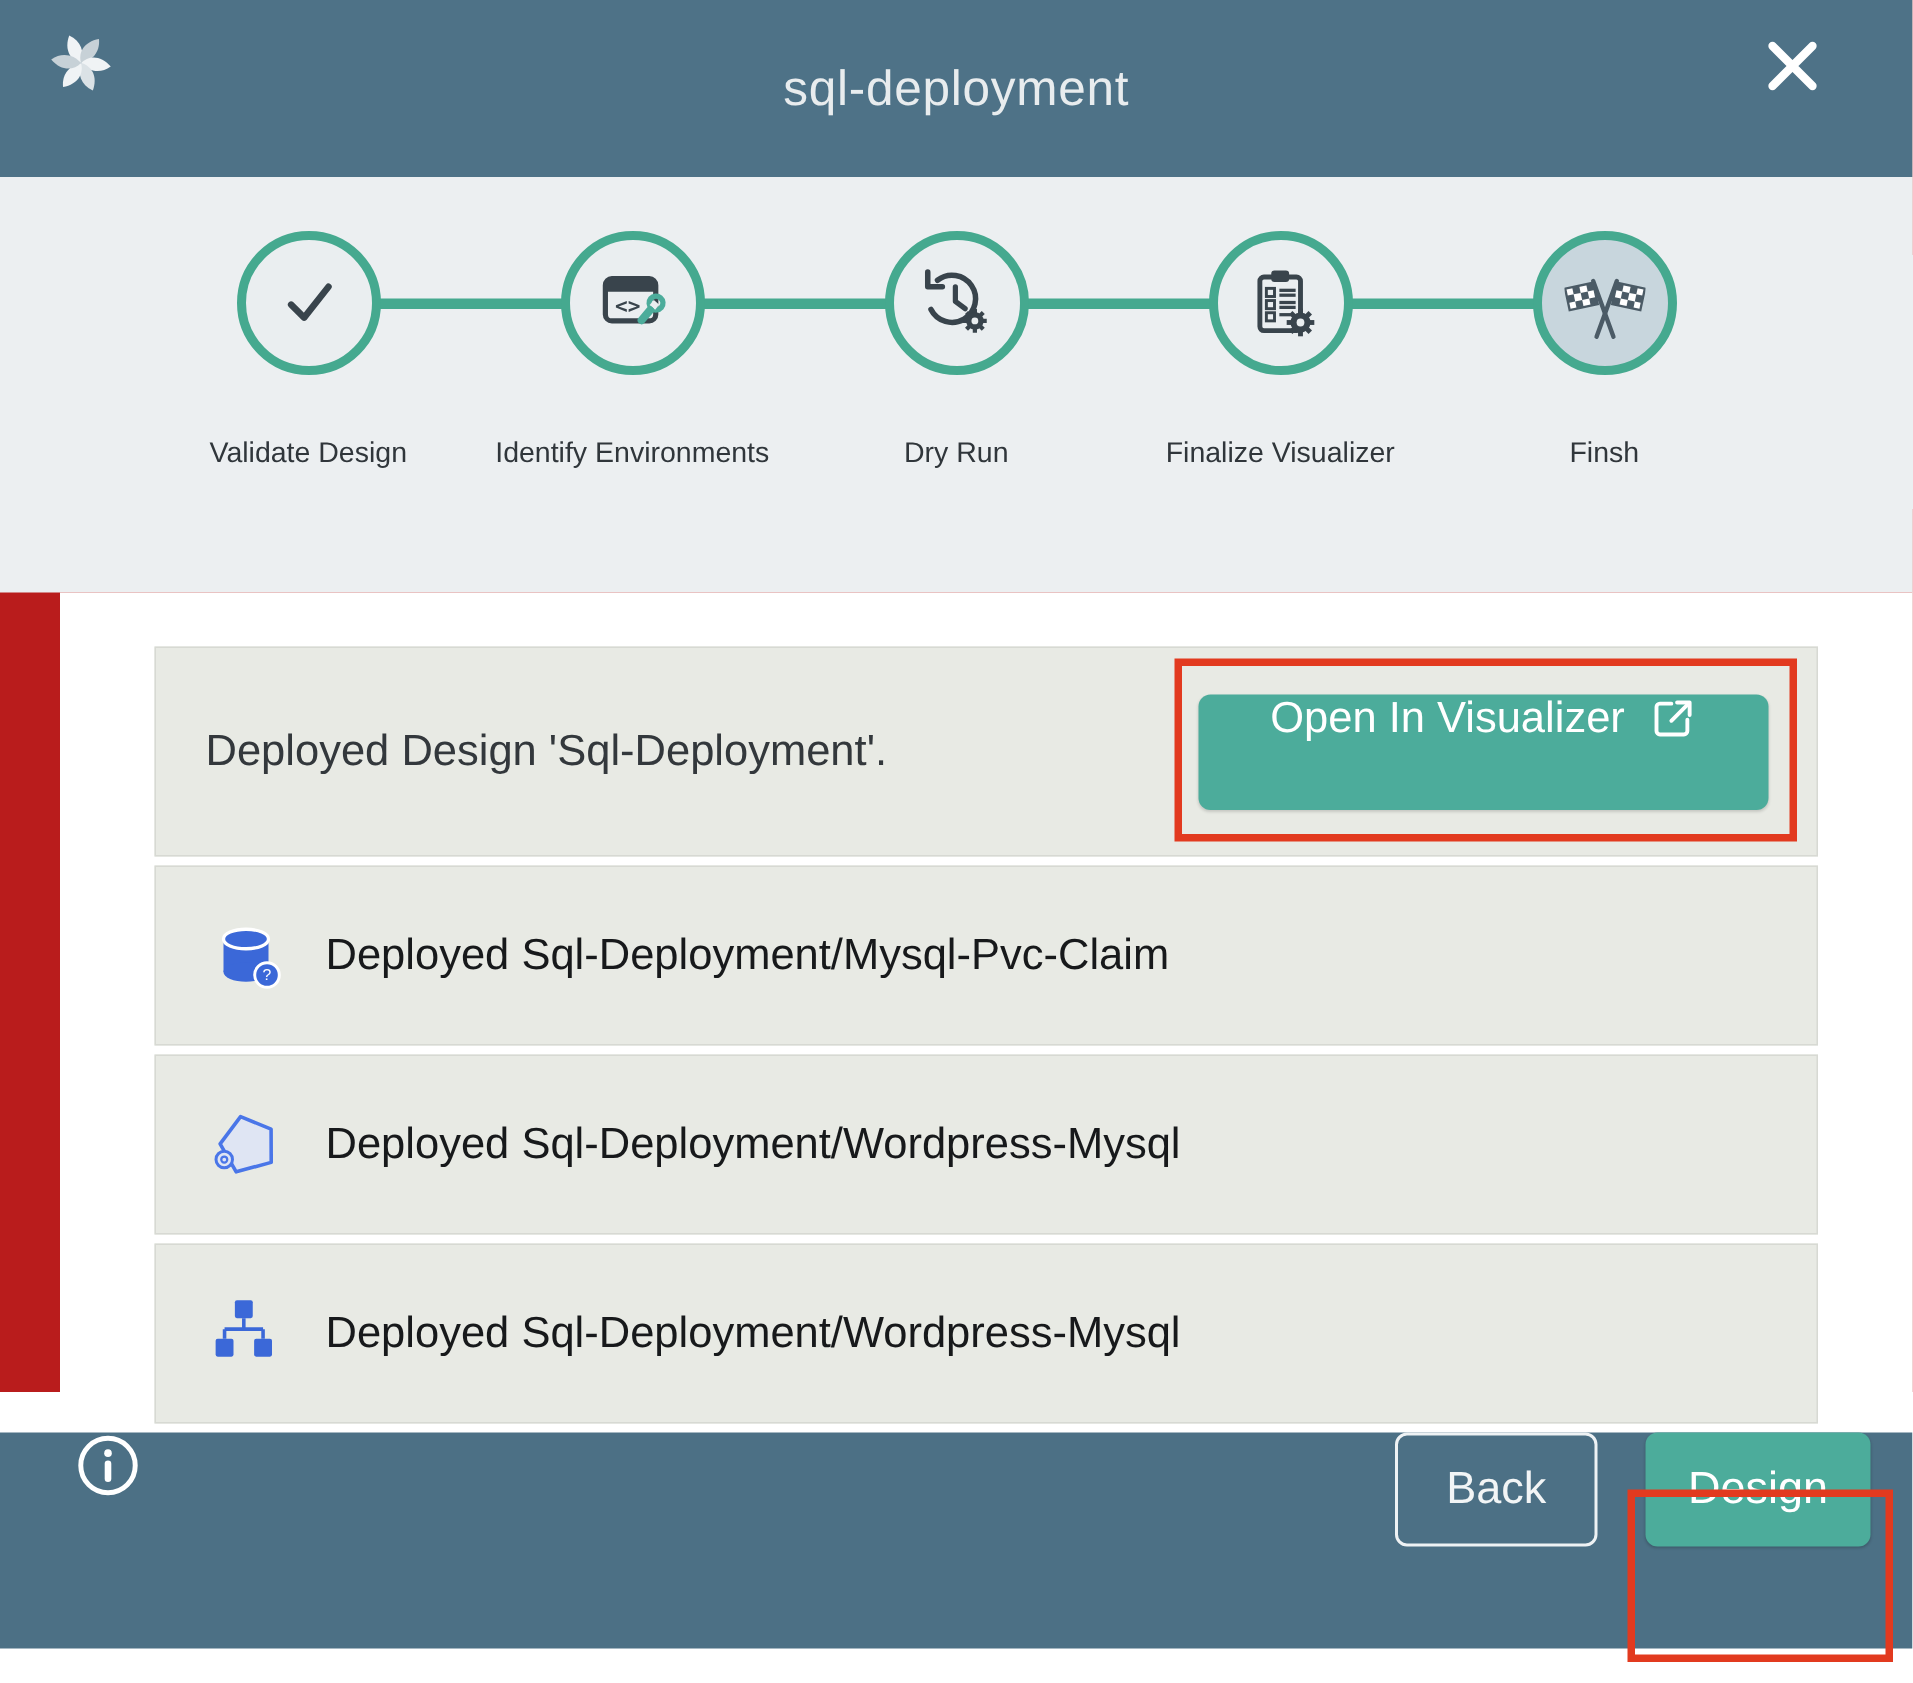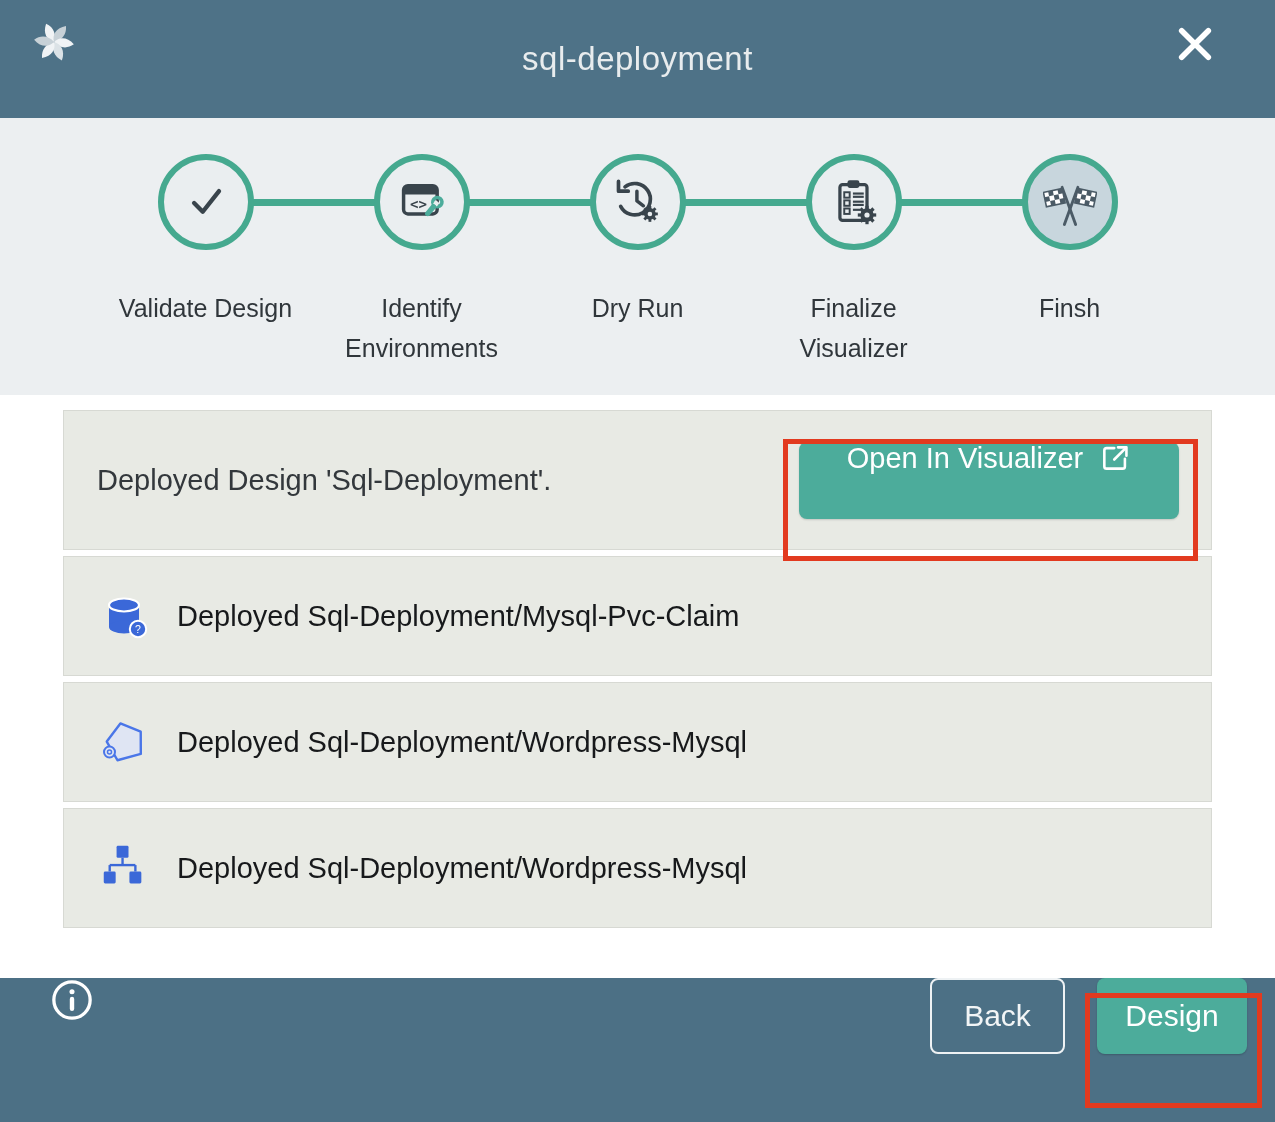--- a/index.html
+++ b/index.html
@@ -1,37 +1,37 @@
 <!DOCTYPE html>
 <html><head>
 <meta charset="utf-8">
 <style>
   * { margin:0; padding:0; box-sizing:border-box; }
   html,body { width:1275px; height:1122px; overflow:hidden; background:#fff;
               font-family:"Liberation Sans", sans-serif; }
-  .modal { position:relative; width:1275px; height:1122px; display:flex; flex-direction:column; background:#b91c1c; }
+  .modal { position:relative; width:1275px; height:928px; display:flex; flex-direction:column; background:#b91c1c; }
 
   
   .header { height:118px; background:#4e7287; display:flex; align-items:center; position:relative; flex-shrink:0; }
   .logo { position:absolute; left:26px; top:14px; width:56px; height:56px; }
   .title { width:100%; text-align:center; color:#e8ecee; font-size:33px; letter-spacing:.5px; }
   .close-btn { position:absolute; right:58px; top:22px; width:44px; height:44px; cursor:pointer; display:flex; align-items:center; justify-content:center; }
 
   
   .stepper-section { height:277px; background:#eceff1; flex-shrink:0; }
   .stepper { position:relative; width:1080px; margin:0 auto; padding-top:36px; display:flex; }
   .track { position:absolute; left:108px; top:81px; width:864px; height:7px; background:#45a98f; z-index:0; }
   .step { width:216px; display:flex; flex-direction:column; align-items:center; position:relative; z-index:1; }
   .circle { width:96px; height:96px; border:6px solid #45a98f; border-radius:50%; background:#eaeef0;
             display:flex; align-items:center; justify-content:center; }
   .circle.current { background:#c8d6dd; }
-  .step-label { margin-top:38px; font-size:25px; color:#30363b; text-align:center; line-height:1.6; width:200px; }
-
-  
-  .content { flex:1; background:#fff; padding:15px 63px 0 63px; }
+  .step-label { margin-top:38px; font-size:19px; color:#30363b; text-align:center; line-height:1.6; width:200px; }
+
+  
+  .content { flex:1; background:#fff; padding:36px 63px 0 63px;margin-left:40px; }
   .row { background:#e8eae4; border:1px solid #d7d9d3; margin-bottom:6px; display:flex; align-items:center; }
   .row.summary { height:140px; justify-content:space-between; padding:0 32px 0 33px; }
   .row.item { height:120px; padding-left:37px; }
   .summary-text { font-size:29px; color:#33383c; }
   .item-text { font-size:29px; color:#17191b; margin-left:28px; }
   .item-icon { width:48px; height:48px; flex-shrink:0; }
   .visualizer-btn { width:380px; height:77px; background:#4cac9b; border:none; border-radius:8px; color:#fff;
                     font-size:29px; font-family:"Liberation Sans", sans-serif; display:flex; align-items:flex-start;
                     justify-content:center; gap:16px; cursor:pointer; box-shadow:0 1px 2px rgba(0,0,0,.15); }
 

